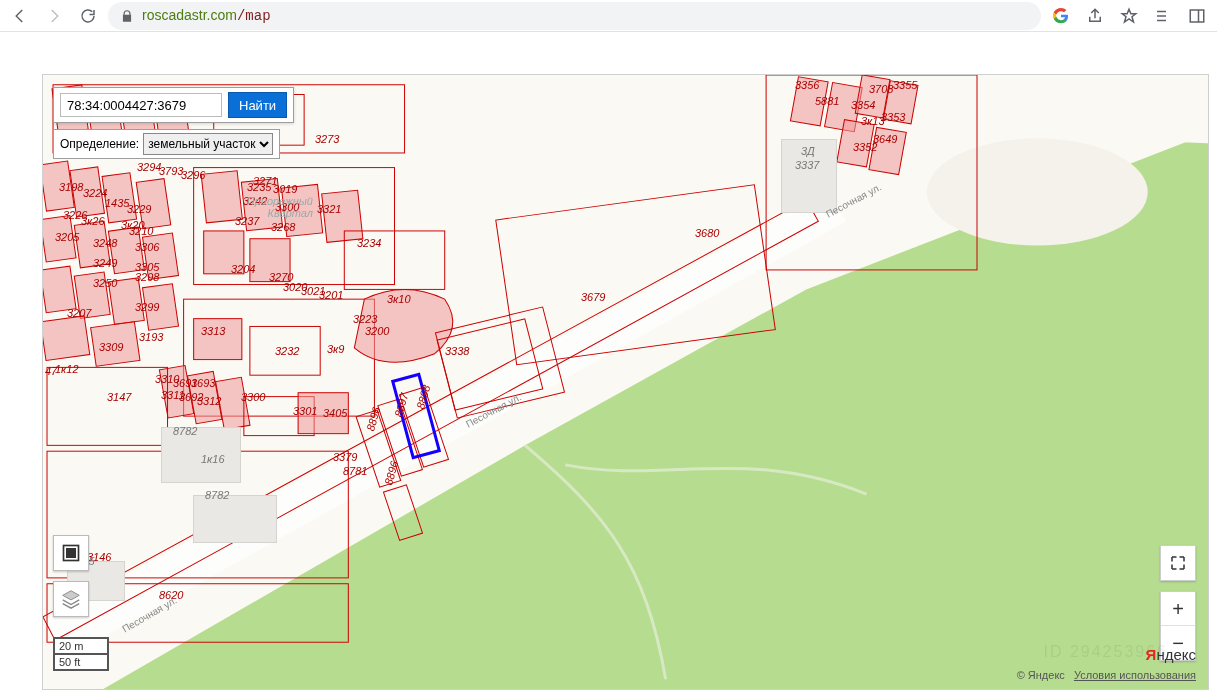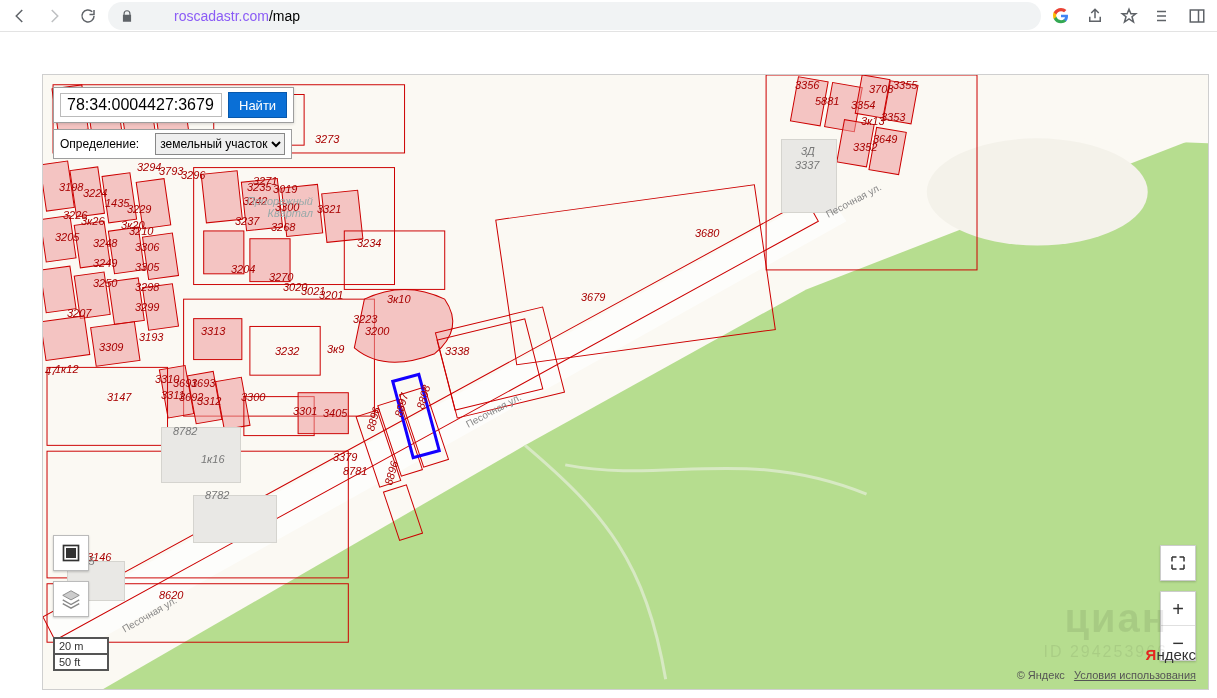--- a/index.html
+++ b/index.html
@@ -4,22 +4,22 @@
 <style>
   * { box-sizing: border-box; margin: 0; padding: 0; }
   html, body { width: 1217px; height: 698px; font-family: Arial, sans-serif; overflow: hidden; background: #fff; }
 
   
   .addr-bar { height: 32px; background: #fff; display: flex; align-items: center; padding: 2px 6px; border-bottom: 1px solid #e3e3e3; gap: 6px; }
   .nav-btn { width: 28px; height: 28px; border-radius: 14px; display: flex; align-items: center; justify-content: center; color: #5f6368; cursor: pointer; }
   .nav-btn svg { width: 18px; height: 18px; }
   .url-box { flex: 1; height: 28px; background: #f1f3f4; border-radius: 14px; display: flex; align-items: center; padding: 0 12px; gap: 8px; color: #202124; font-size: 14px; }
   .lock { width: 14px; height: 14px; color: #5f6368; display:flex; align-items:center; }
-  .url-text .host { color: #8b5cf6; margin-left: 32px; }
-  .url-text .path { color: #000000; }
+  .url-text .host { color: #4d7c0f; }
+  .url-text .path { color: #7f1d1d; font-family: Liberation Mono, monospace; }
   .chrome-action { width: 28px; height: 28px; display:flex; align-items:center; justify-content:center; color:#5f6368; }
   .g-logo { width:16px; height:16px; }
 
   
   .page { position: relative; width: 100%; height: calc(100% - 32px); background: #fff; }
   .page-title { font-size: 28px; font-weight: 400; color: #222; padding: 0 30px 8px; height: 28px; overflow:hidden; white-space: nowrap; }
 
   
   .map-wrap { position: absolute; left: 42px; right: 8px; top: 42px; bottom: 8px; border: 1px solid #cfcfcf; background: #fcfaf6; overflow: hidden; }
 
@@ -34,25 +34,25 @@
   
   .plabel { position: absolute; font-size: 11px; font-style: italic; color: #a80000; white-space: nowrap; pointer-events: none; font-family: Arial, sans-serif; }
   .blabel { position: absolute; font-size: 11px; color: #777; font-style: italic; white-space: nowrap; pointer-events:none; }
   .street-label { position:absolute; font-size:10px; color:#888; white-space:nowrap; pointer-events:none; }
 
   
   .sel-parcel { position:absolute; border: 3px solid #1400ff; transform: rotate(-15deg); }
 
   
   .search-box { position: absolute; left: 10px; top: 12px; background: #fff; border: 1px solid #9e9e9e; padding: 4px 6px; display:flex; gap:6px; align-items:center; box-shadow: 0 1px 3px rgba(0,0,0,0.15); }
-  .search-box input { width: 162px; height: 24px; border: 1px solid #bbb; padding: 0 6px; font-size: 16px; }
+  .search-box input { width: 162px; height: 24px; border: 1px solid #bbb; padding: 0 6px; font-size: 13px; }
   .find-btn { background: #0a6fd6; color: #fff; border: 1px solid #0858ab; font-size: 13px; height: 26px; padding: 0 10px; cursor: pointer; }
 
   
-  .def-row { position:absolute; left:10px; top:54px; background:#fff; border:1px solid #9e9e9e; padding:3px 6px; font-size:12px; display:flex; align-items:center; gap:16px; }
+  .def-row { position:absolute; left:10px; top:54px; background:#fff; border:1px solid #9e9e9e; padding:3px 6px; font-size:12px; display:flex; align-items:center; gap:4px; }
   .def-row select { font-size:12px; height:22px; border:1px solid #888; background:#efefef; }
 
   
   .measure-btn { position:absolute; left:10px; bottom:118px; width:36px; height:36px; background:#fff; border:1px solid #bbb; display:flex; align-items:center; justify-content:center; box-shadow:0 1px 2px rgba(0,0,0,0.2); cursor:pointer; }
   .layers-btn { position:absolute; left:10px; bottom:72px; width:36px; height:36px; background:#fff; border:1px solid #bbb; display:flex; align-items:center; justify-content:center; box-shadow:0 1px 2px rgba(0,0,0,0.2); cursor:pointer; }
   .scale-box { position:absolute; left:10px; bottom:18px; background:#fff; border:2px solid #555; border-top:none; width:56px; }
   .scale-box .row { border-top:2px solid #555; padding:1px 4px; font-size:11px; color:#333; text-align:left; }
 
   
   .fullscreen-btn { position:absolute; right:12px; top:470px; width:36px; height:36px; background:#fff; border:1px solid #ccc; display:flex; align-items:center; justify-content:center; box-shadow:0 1px 2px rgba(0,0,0,0.2); cursor:pointer; }
@@ -243,21 +243,21 @@
     <div class="plabel" style="left:62px; top:122px">1435</div>
     <div class="plabel" style="left:84px; top:128px">3229</div>
     <div class="plabel" style="left:20px; top:134px">3226</div>
     <div class="plabel" style="left:86px; top:150px">3210</div>
     <div class="plabel" style="left:12px; top:156px">3205</div>
     <div class="plabel" style="left:50px; top:162px">3248</div>
     <div class="plabel" style="left:92px; top:166px">3306</div>
     <div class="plabel" style="left:50px; top:182px">3249</div>
     <div class="plabel" style="left:92px; top:186px">3305</div>
     <div class="plabel" style="left:50px; top:202px">3250</div>
-    <div class="plabel" style="left:92px; top:206px">3298</div>
+    <div class="plabel" style="left:92px; top:196px">3298</div>
     <div class="plabel" style="left:24px; top:232px">3207</div>
     <div class="plabel" style="left:92px; top:226px">3299</div>
     <div class="plabel" style="left:56px; top:266px">3309</div>
     <div class="plabel" style="left:96px; top:256px">3193</div>
     <div class="plabel" style="left:64px; top:316px">3147</div>
     <div class="plabel" style="left:44px; top:476px">3146</div>
     <div class="plabel" style="left:12px; top:288px">1к12</div>
     <div class="plabel" style="left:2px; top:290px">47</div>
     <div class="plabel" style="left:38px; top:140px">3к26</div>
     <div class="plabel" style="left:78px; top:144px">3к20</div>
@@ -355,21 +355,20 @@
     <div class="fullscreen-btn">
       <svg width="18" height="18" viewBox="0 0 24 24">
           <path d="M4 4h6M4 4v6M20 4h-6M20 4v6M4 20h6M4 20v-6M20 20h-6M20 20v-6" stroke="#333" stroke-width="2" fill="none"></path>
         </svg>
     </div>
     <div class="zoom-ctrl">
       <button>+</button>
       <button>−</button>
     </div>
 
-    <div class="watermark">циан</div>
     <div class="watermark-sub">ID 294253966</div>
     <div class="yandex-logo"><span class="y">Я</span>ндекс</div>
     <div class="attribution">
       <span>© Яндекс</span>
       <a href="#">Условия использования</a>
     </div>
 
   </div>
 </div>
 

